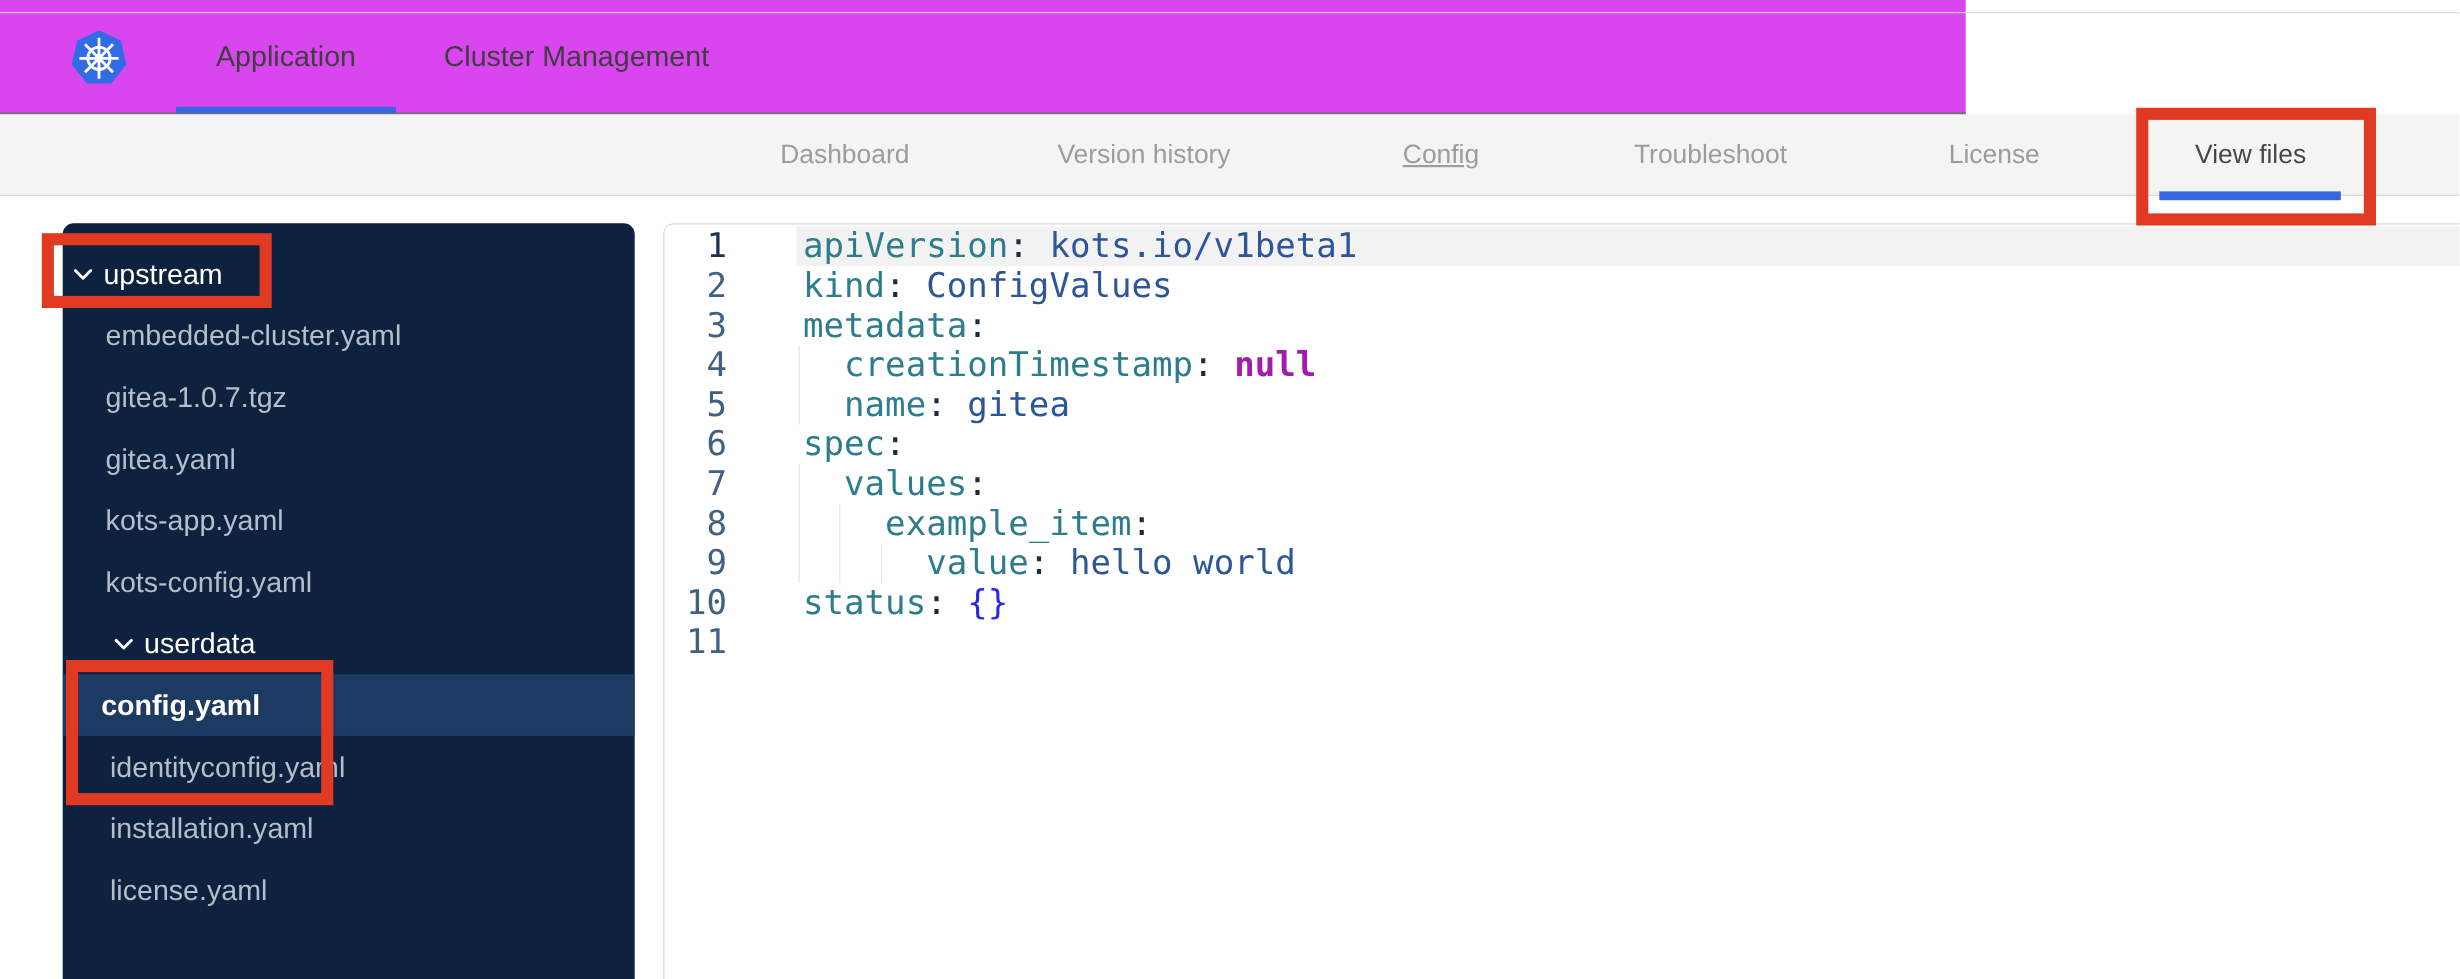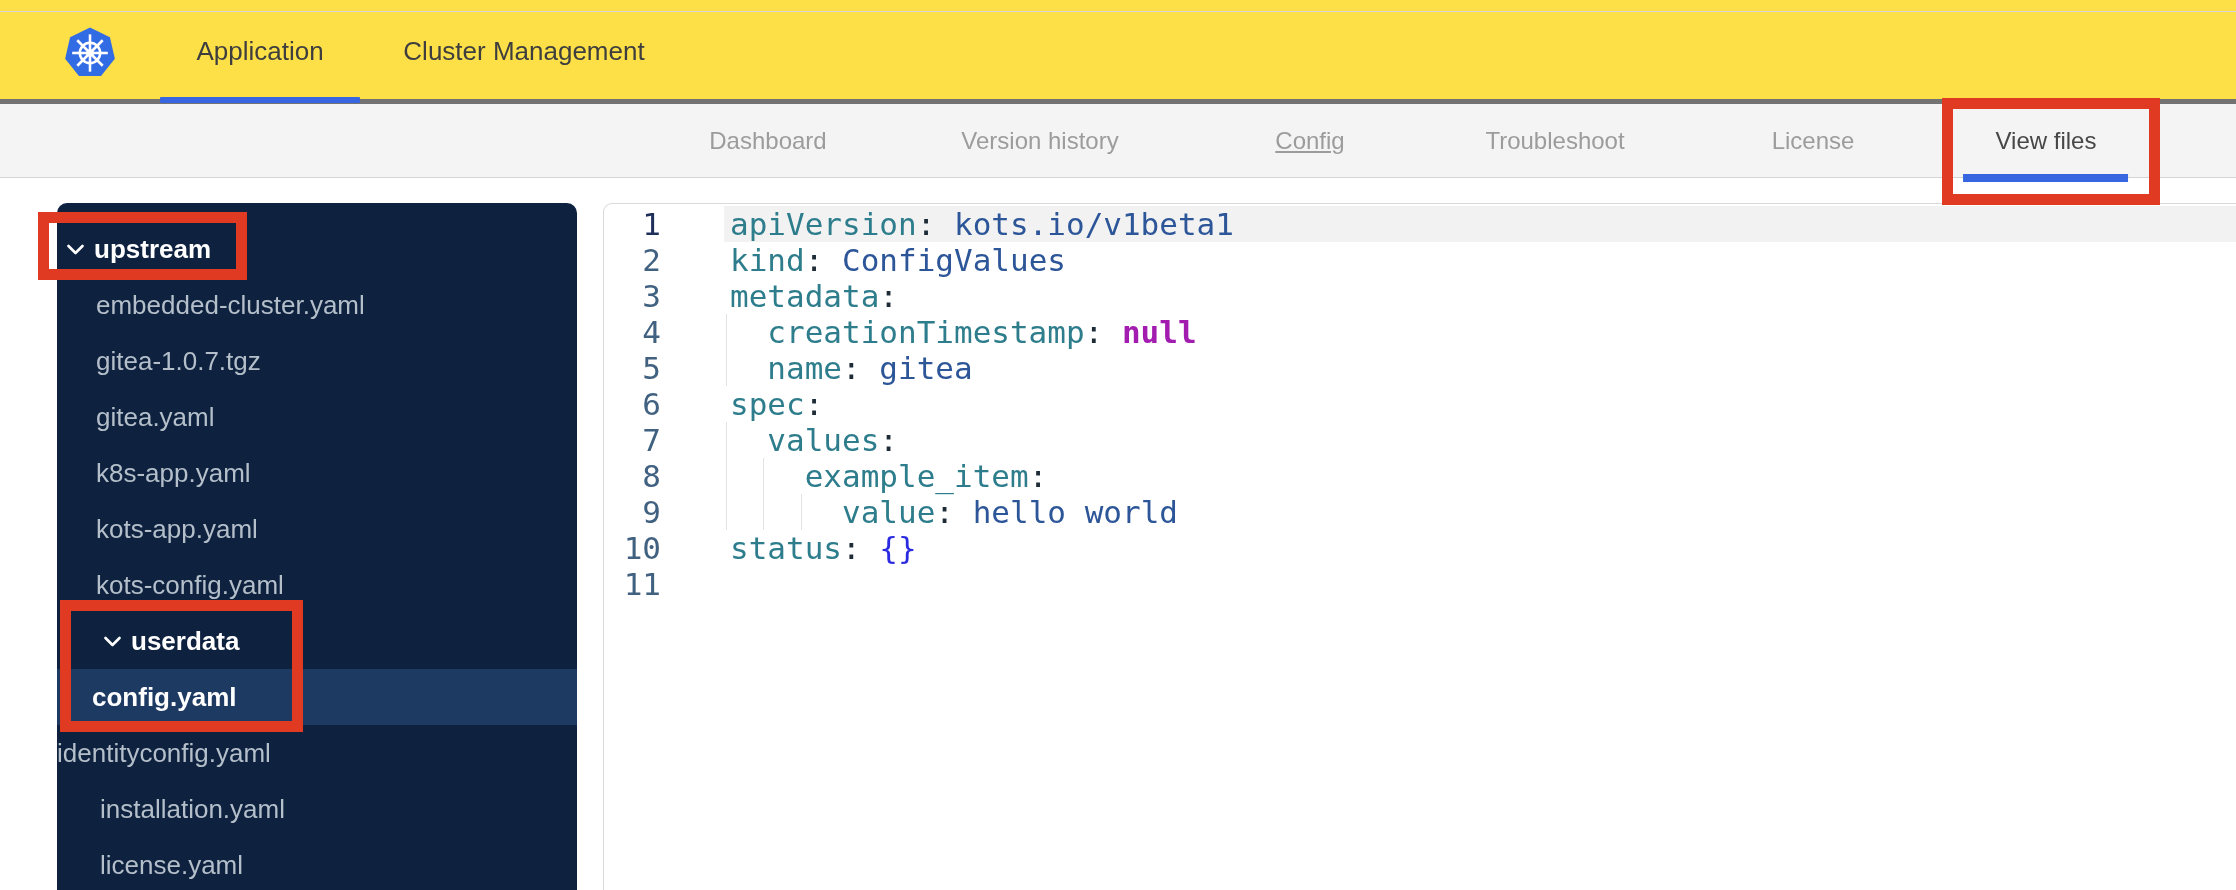--- a/index.html
+++ b/index.html
@@ -1,22 +1,22 @@
 <!DOCTYPE html>
 <html><head>
 <meta charset="utf-8">
 <style>
   * { margin:0; padding:0; box-sizing:border-box; }
   html,body { width:2236px; height:890px; overflow:hidden; background:#fff;
               font-family:"Liberation Sans", sans-serif; }
   .page { position:relative; width:2236px; height:890px; }
 
   
-  .topbar { position:absolute; left:0; top:0; width:2236px; height:104px;
-            background:#fde047; border-bottom:5px solid #737373; }
+  .topbar { position:absolute; left:0; top:0; width:1787px; height:104px;
+            background:#d946ef; border-bottom:2px solid #737373; }
   .top-hairline { position:absolute; left:0; top:11px; width:2236px; height:1px;
                   background:#d8d8d8; }
   .k8s-logo { position:absolute; left:62px; top:25px; width:56px; height:56px; }
   .header-tab { position:absolute; top:0; height:103px; display:flex;
                 align-items:center; justify-content:center;
                 font-size:26px; color:#3e3e3e; cursor:pointer; }
   .header-tab.app { left:160px; width:200px; }
   .header-tab.cluster { left:384px; width:280px; }
   .header-tab .underline { position:absolute; left:0; bottom:0; width:100%;
                 height:6px; background:#3866e0; border-radius:1px; display:none; }
@@ -31,21 +31,21 @@
   .nav-tab.active { color:#474747; font-weight:500; }
   .nav-tab.active::after { content:""; position:absolute; left:50%; bottom:-4px;
              transform:translateX(-50%); width:165px; height:8px; background:#3866e0; }
 
   
   .sidebar { position:absolute; left:57px; top:203px; width:520px; height:700px;
              background:#0e2240; border-radius:10px 10px 0 0; padding-top:18px;
              overflow:hidden; }
   .tree-row { position:relative; height:56px; display:flex; align-items:center;
               color:#b4bfca; font-size:26px; cursor:pointer; white-space:nowrap; }
-  .tree-row.folder { color:#ffffff; font-weight:bold;text-align:right; }
+  .tree-row.folder { color:#ffffff; font-weight:normal;text-align:right; }
   .tree-row.selected { background:#1d3a63; color:#ffffff; font-weight:bold; }
   .chevron { width:17px; height:11px; margin-right:10px; flex:none; }
 
   
   .editor { position:absolute; left:603px; top:203px; width:1680px; height:710px;
             background:#fff; border:1px solid #d9d9d9; border-radius:9px;
             padding-top:2px; font-family:"DejaVu Sans Mono", monospace;
             font-size:31px; line-height:36px; overflow:hidden; }
   .code-line { display:flex; height:36px; }
   .ln { flex:none; width:120px; padding-right:63px; text-align:right;
@@ -127,38 +127,35 @@
       <div class="tree-row file" style="padding-left: 39px;">
         <span>embedded-cluster.yaml</span>
       </div>
       <div class="tree-row file" style="padding-left: 39px;">
         <span>gitea-1.0.7.tgz</span>
       </div>
       <div class="tree-row file" style="padding-left: 39px;">
         <span>gitea.yaml</span>
       </div>
       <div class="tree-row file" style="padding-left: 39px;">
-        <span>k8s-app.yaml</span>
-      </div>
-      <div class="tree-row file" style="padding-left: 39px;">
         <span>kots-app.yaml</span>
       </div>
       <div class="tree-row file" style="padding-left: 39px;">
         <span>kots-config.yaml</span>
       </div>
       <div class="tree-row folder" style="padding-left: 19px; margin-left: 28px;">
         <svg class="chevron" viewBox="0 0 17 11">
           <polyline points="1.5,2 8.5,9 15.5,2" fill="none" stroke="#ffffff" stroke-width="2.6" stroke-linecap="round" stroke-linejoin="round"></polyline>
         </svg>
         <span>userdata</span>
       </div>
       <div class="tree-row file selected" style="padding-left: 35px;">
         <span>config.yaml</span>
       </div>
-      <div class="tree-row file" style="">
+      <div class="tree-row file" style="padding-left: 43px;">
         <span>identityconfig.yaml</span>
       </div>
       <div class="tree-row file" style="padding-left: 43px;">
         <span>installation.yaml</span>
       </div>
       <div class="tree-row file" style="padding-left: 43px;">
         <span>license.yaml</span>
       </div>
     </div>
 

